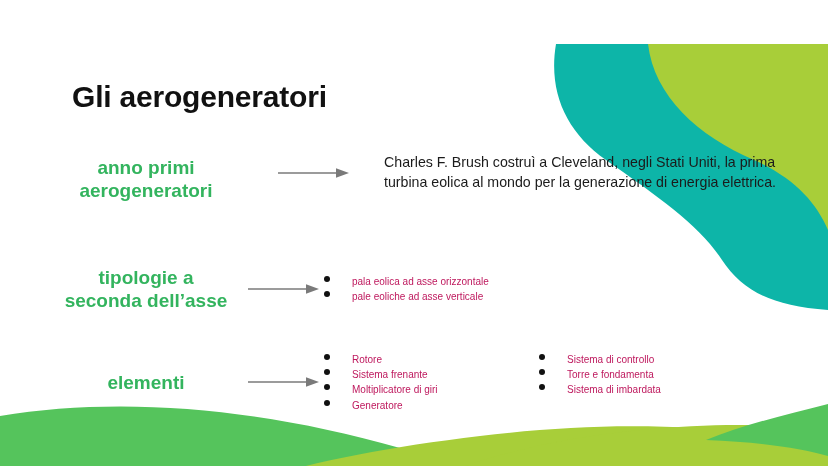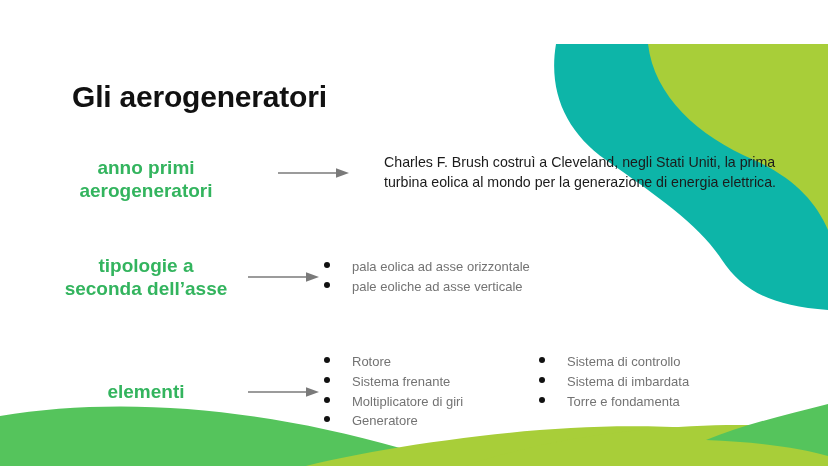--- a/index.html
+++ b/index.html
@@ -70,44 +70,44 @@
 
   
   .bullets {
     list-style: none;
     margin: 0;
     padding: 0;
   }
   .bullets li {
     display: flex;
     align-items: baseline;
-    font-size: 13px;
+    font-size: 10px;
     line-height: 1.52;
-    color: #737373;
+    color: #be185d;
     white-space: nowrap;
   }
   .bullets li .dot {
     flex: 0 0 auto;
     width: 6px;
     height: 6px;
     border-radius: 50%;
     background: #111111;
     margin-right: 22px;
     position: relative;
     top: -3px;
   }
   .cols {
     display: flex;
     gap: 0;
   }
   .col-a { width: 215px; }
 
   
   #row-anno  { left: 48px;  top: 108px; align-items: flex-start; gap: 30px; }
-  #row-tipo  { left: 48px;  top: 210px; }
+  #row-tipo  { left: 48px;  top: 222px; }
   #row-elem  { left: 48px;  top: 308px; }
 
   .label-box {
     width: 196px;
   }
   .arrow-box {
     width: 80px;
     display: flex;
     align-items: center;
     justify-content: center;
@@ -224,23 +224,23 @@
           <span>Generatore</span>
         </li>
       </ul>
       <ul class="bullets">
         <li>
           <span class="dot"></span>
           <span>Sistema di controllo</span>
         </li>
         <li>
           <span class="dot"></span>
+          <span>Torre e fondamenta</span>
+        </li>
+        <li>
+          <span class="dot"></span>
           <span>Sistema di imbardata</span>
         </li>
-        <li>
-          <span class="dot"></span>
-          <span>Torre e fondamenta</span>
-        </li>
       </ul>
     </div>
   </div>
 
 </div>
 
 </body></html>

